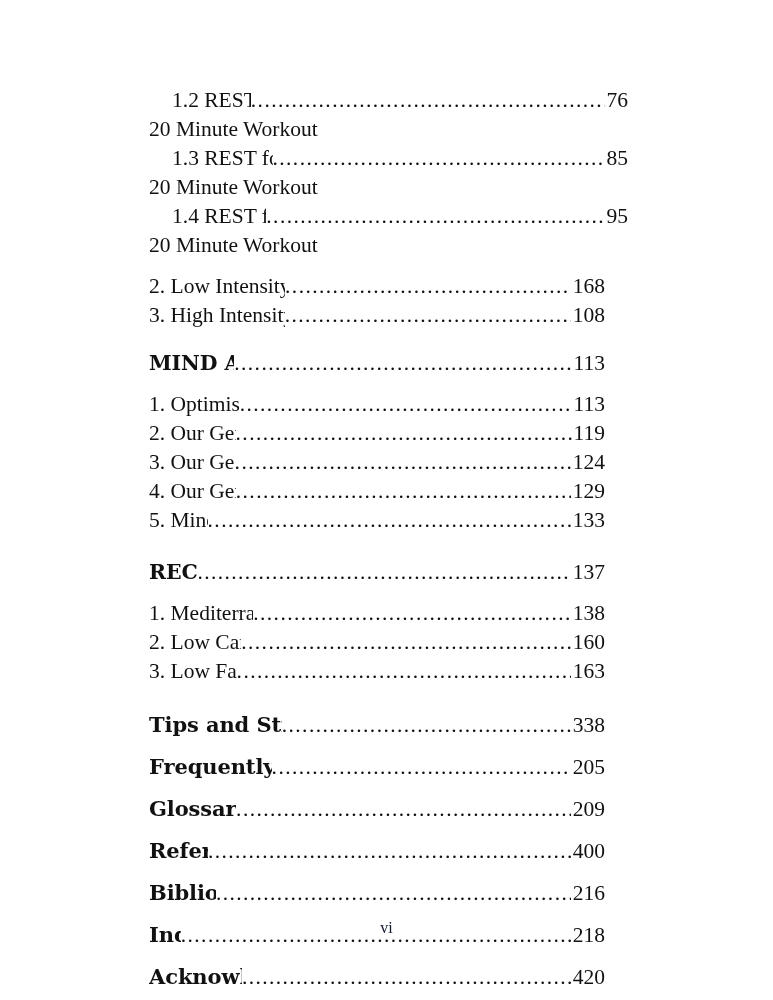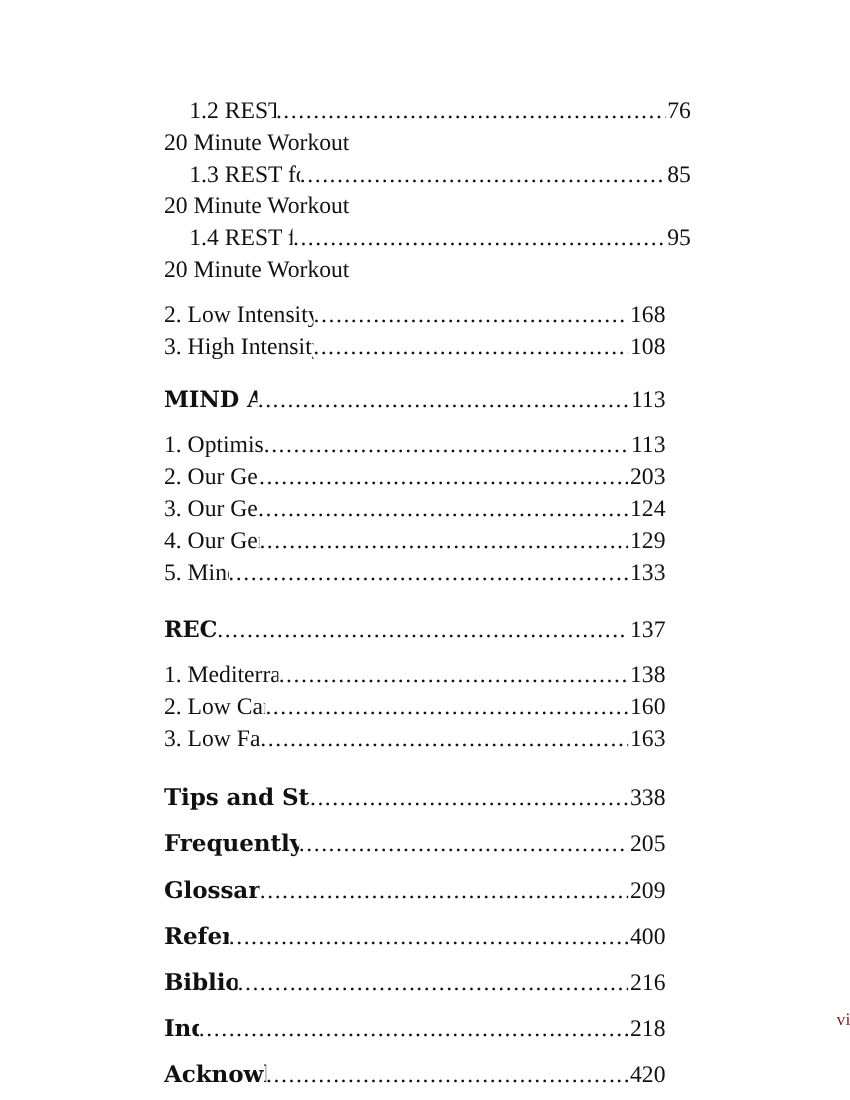--- a/index.html
+++ b/index.html
@@ -94,24 +94,24 @@
   .gap-sm { height: 12px; }
   .gap-md { height: 18px; }
   .gap-lg { height: 22px; }
 
   
   #folio {
     position: absolute;
     top: 919px;
     left: 0;
     width: 773px;
-    text-align: right;
+    text-align: center;
     font-size: 16px;
     font-family: "Liberation Serif", "DejaVu Serif", serif;
-    color: #7f1d1d;
+    color: #0f172a;
   }
 </style>
 </head>
 <body>
 
 <div id="toc">
     <div class="row serif-row lvl-sub">
       <span class="title">1.2 REST for Legs –</span>
       <span class="leaders"></span>
       <span class="page">76</span>
@@ -148,21 +148,21 @@
     </div>
     <div class="gap-sm"></div>
     <div class="row serif-row">
       <span class="title">1. Optimising Gut Health</span>
       <span class="leaders"></span>
       <span class="page">113</span>
     </div>
     <div class="row serif-row">
       <span class="title">2. Our Genes and Sugar </span>
       <span class="leaders"></span>
-      <span class="page">203</span>
+      <span class="page">119</span>
     </div>
     <div class="row serif-row">
       <span class="title">3. Our Genes and Sleep</span>
       <span class="leaders"></span>
       <span class="page">124</span>
     </div>
     <div class="row serif-row">
       <span class="title">4. Our Genes and Stress  </span>
       <span class="leaders"></span>
       <span class="page">129</span>

